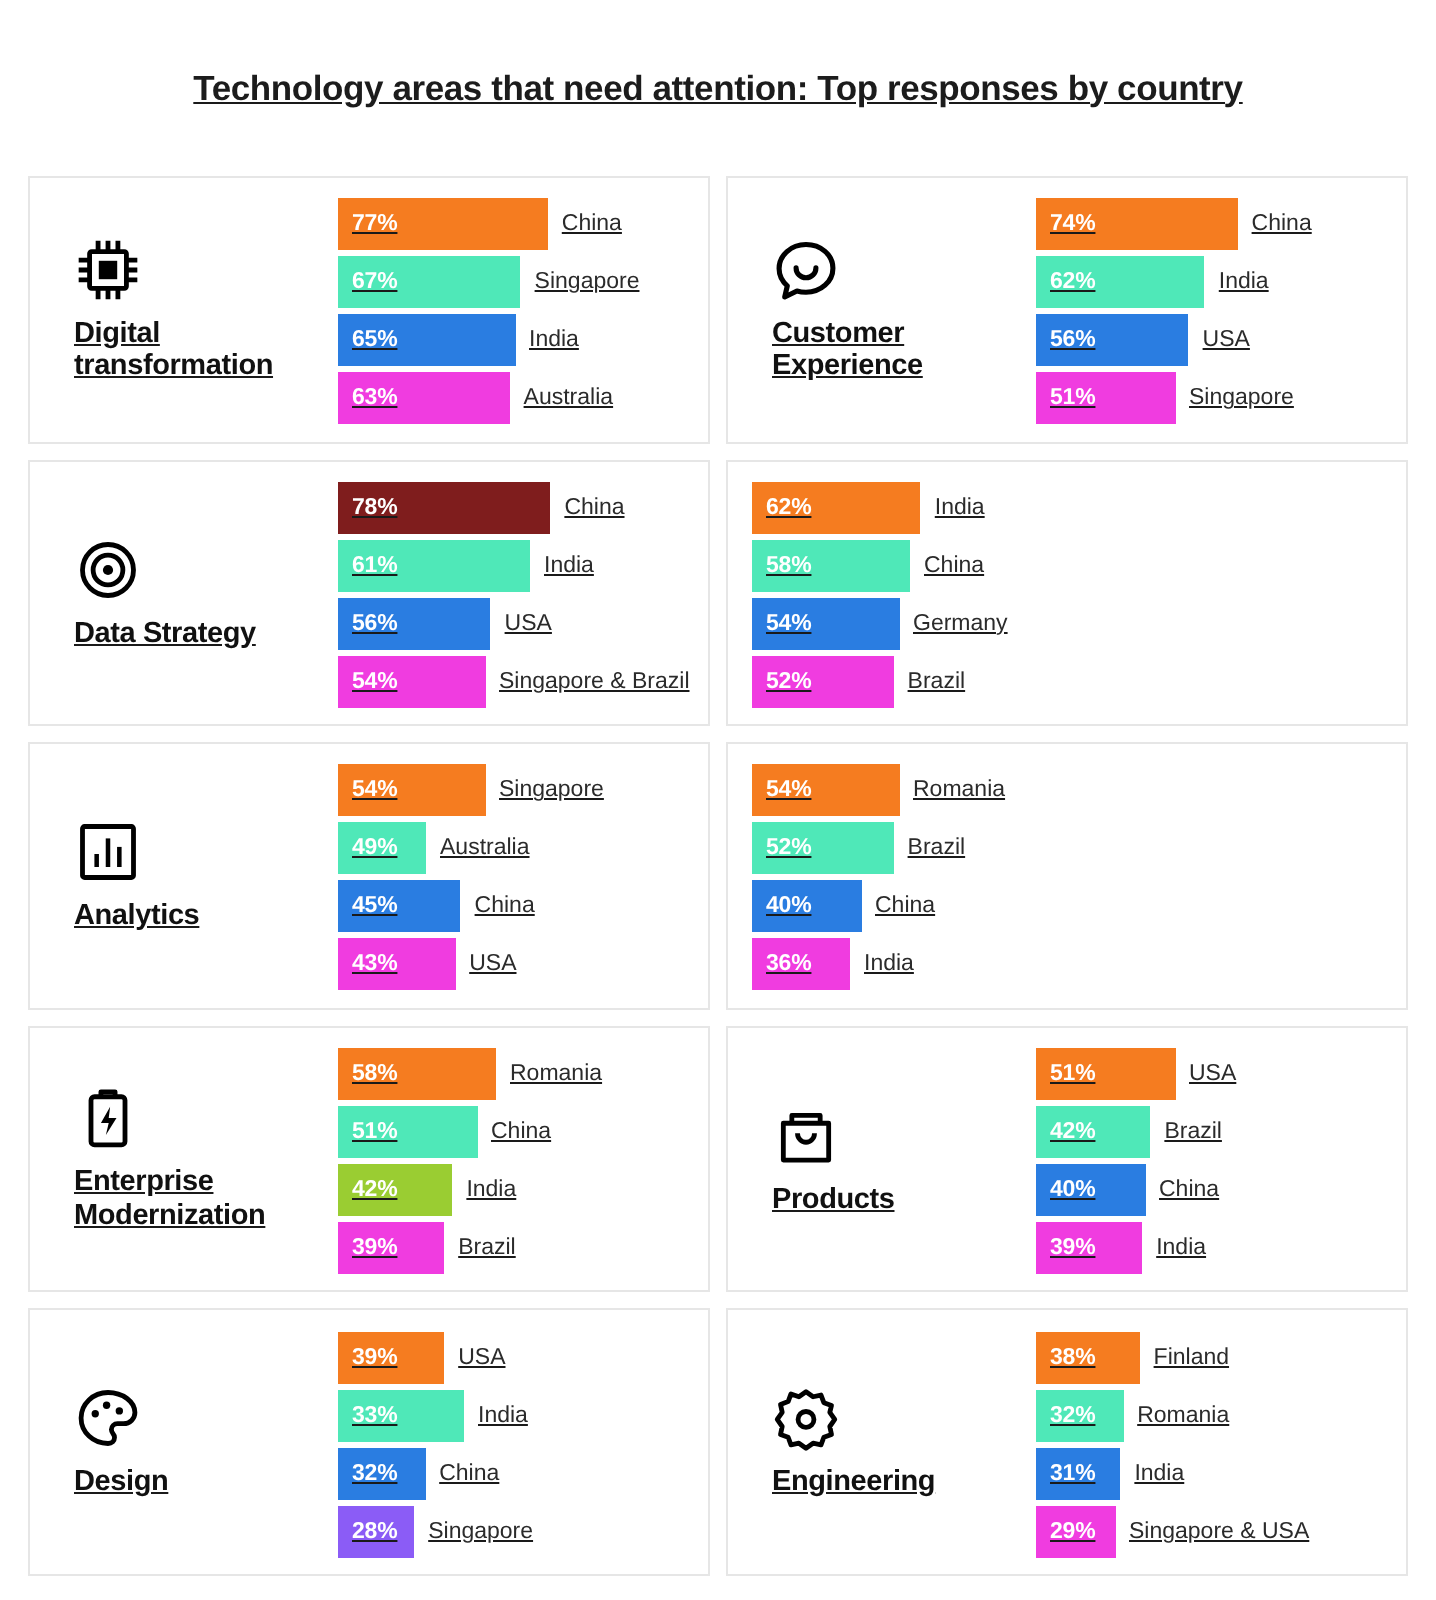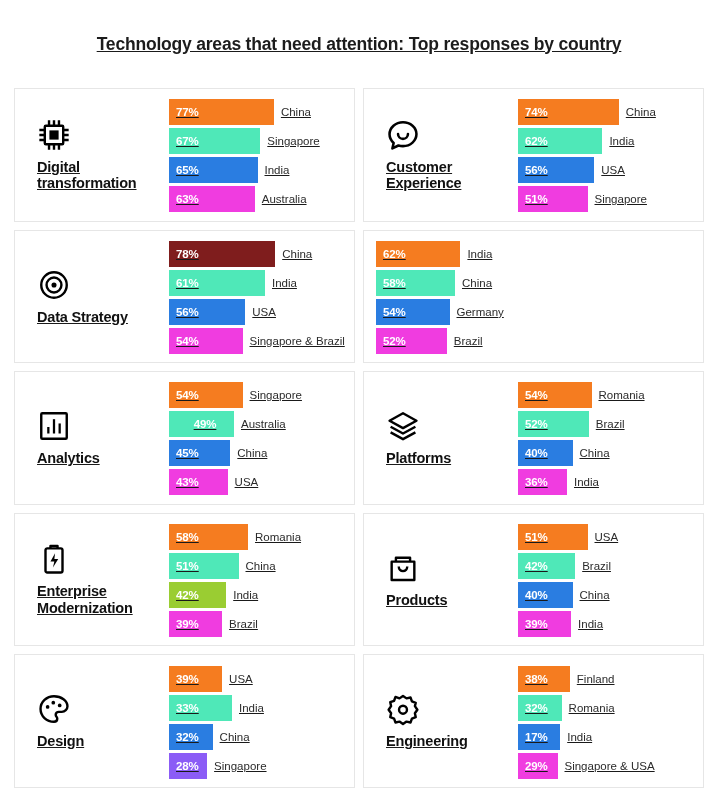--- a/index.html
+++ b/index.html
@@ -299,50 +299,40 @@
           <div class="card-name">Analytics</div>
         </div>
         <div class="card-right">
           <div class="bar-row">
             <div class="bar" style="background: rgb(245, 124, 32); width: 73.5px;">
               <span class="bar-value">54%</span>
             </div>
             <span class="bar-label">Singapore</span>
           </div>
           <div class="bar-row">
-            <div class="bar" style="background: rgb(79, 232, 184); width: 65px; justify-content: center;">
+            <div class="bar" style="background: rgb(79, 232, 184); width: 44px;">
               <span class="bar-value">49%</span>
             </div>
             <span class="bar-label">Australia</span>
           </div>
           <div class="bar-row">
             <div class="bar" style="background: rgb(42, 125, 225); width: 61.3px;">
               <span class="bar-value">45%</span>
             </div>
             <span class="bar-label">China</span>
           </div>
           <div class="bar-row">
             <div class="bar" style="background: rgb(240, 60, 224); width: 58.6px;">
               <span class="bar-value">43%</span>
             </div>
             <span class="bar-label">USA</span>
           </div>
         </div>
       </div>
       <div class="card">
-        <div class="card-left">
-          <div class="card-icon">
-            <svg viewBox="0 0 48 48" fill="none" stroke="currentColor" stroke-width="3.4" stroke-linejoin="round">
-      <path d="M24 6 5 16.5 24 27l19-10.5L24 6z"></path>
-      <path d="M6.5 25 24 34.6 41.5 25"></path>
-      <path d="M6.5 33 24 42.6 41.5 33"></path>
-    </svg>
-          </div>
-          <div class="card-name">Platforms</div>
-        </div>
         <div class="card-right">
           <div class="bar-row">
             <div class="bar" style="background: rgb(245, 124, 32); width: 73.5px;">
               <span class="bar-value">54%</span>
             </div>
             <span class="bar-label">Romania</span>
           </div>
           <div class="bar-row">
             <div class="bar" style="background: rgb(79, 232, 184); width: 70.8px;">
               <span class="bar-value">52%</span>
@@ -496,21 +486,21 @@
             <span class="bar-label">Finland</span>
           </div>
           <div class="bar-row">
             <div class="bar" style="background: rgb(79, 232, 184); width: 43.6px;">
               <span class="bar-value">32%</span>
             </div>
             <span class="bar-label">Romania</span>
           </div>
           <div class="bar-row">
             <div class="bar" style="background: rgb(42, 125, 225); width: 42.2px;">
-              <span class="bar-value">17%</span>
+              <span class="bar-value">31%</span>
             </div>
             <span class="bar-label">India</span>
           </div>
           <div class="bar-row">
             <div class="bar" style="background: rgb(240, 60, 224); width: 39.5px;">
               <span class="bar-value">29%</span>
             </div>
             <span class="bar-label">Singapore &amp; USA</span>
           </div>
         </div>

